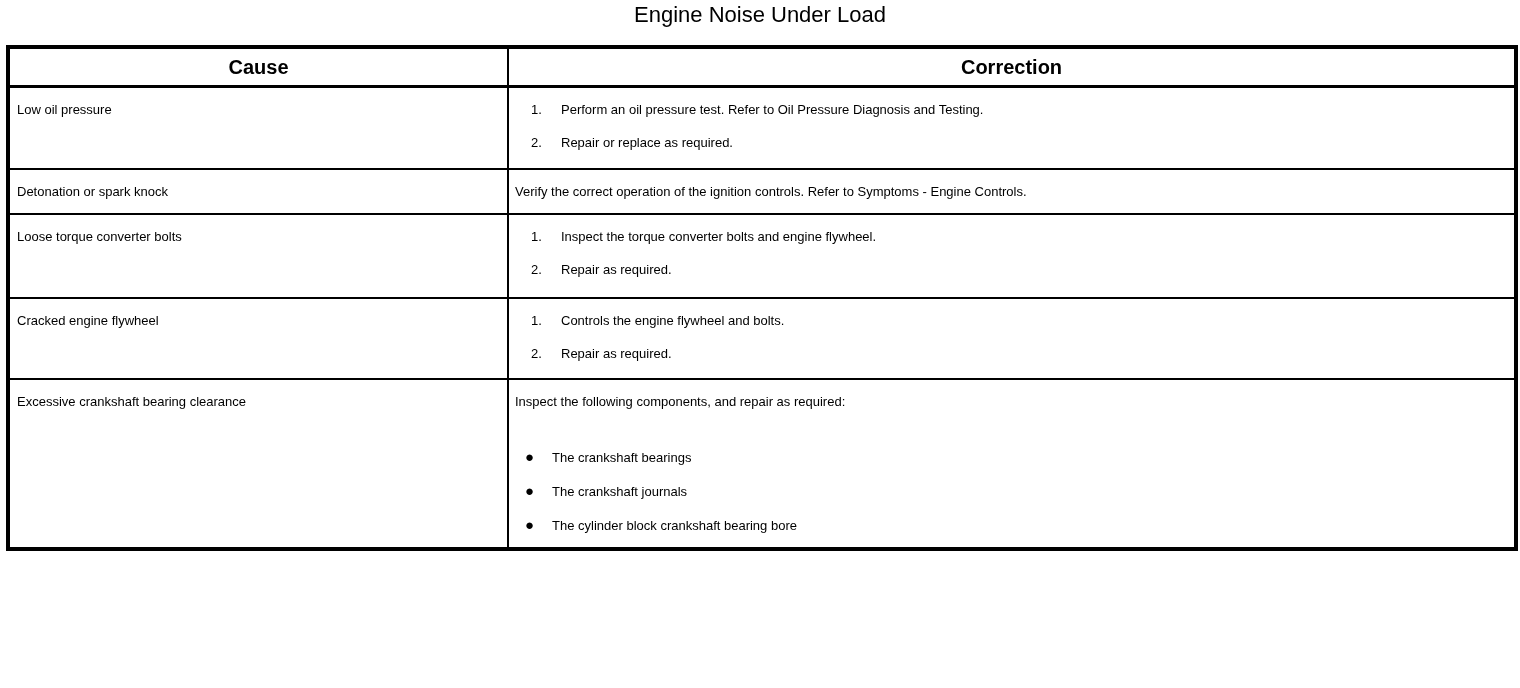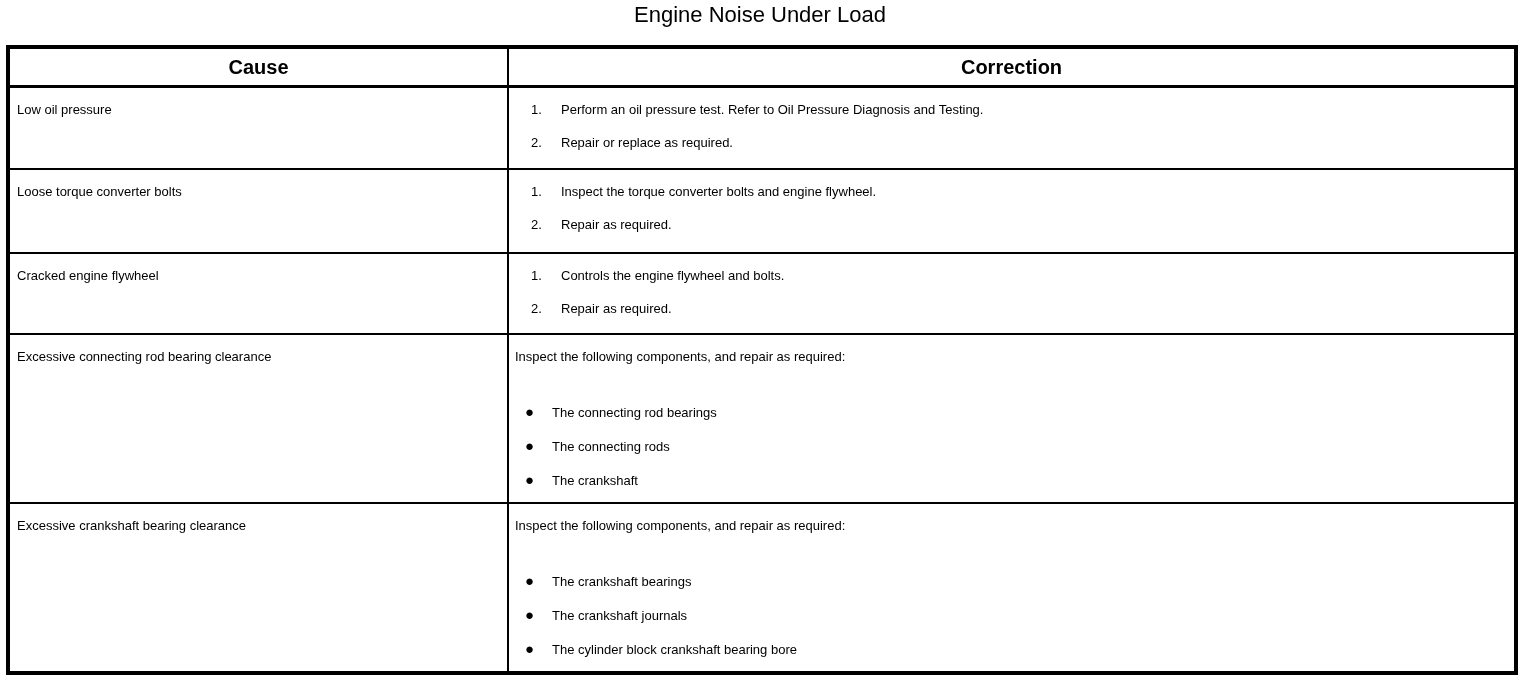--- a/index.html
+++ b/index.html
@@ -104,49 +104,44 @@
   <tbody>
     <tr class="row-1">
       <td class="cause-cell">Low oil pressure</td>
       <td class="correction-cell">
         <ol class="steps">
           <li>Perform an oil pressure test. Refer to Oil Pressure Diagnosis and Testing.</li>
           <li>Repair or replace as required.</li>
         </ol>
       </td>
     </tr>
+    <tr class="row-2">
+      <td class="cause-cell">Detonation or spark knock</td>
+      <td class="correction-cell">
+        <div class="plain-text">Verify the correct operation of the ignition controls. Refer to Symptoms - Engine Controls.</div>
+      </td>
+    </tr>
     <tr class="row-3">
       <td class="cause-cell">Loose torque converter bolts</td>
       <td class="correction-cell">
         <ol class="steps">
           <li>Inspect the torque converter bolts and engine flywheel.</li>
           <li>Repair as required.</li>
         </ol>
       </td>
     </tr>
     <tr class="row-4">
       <td class="cause-cell">Cracked engine flywheel</td>
       <td class="correction-cell">
         <ol class="steps">
           <li>Controls the engine flywheel and bolts.</li>
           <li>Repair as required.</li>
         </ol>
       </td>
     </tr>
-    <tr class="row-5">
-      <td class="cause-cell">Excessive connecting rod bearing clearance</td>
-      <td class="correction-cell">
-        <div class="intro-line">Inspect the following components, and repair as required:</div>
-        <ul class="bullets">
-          <li>The connecting rod bearings</li>
-          <li>The connecting rods</li>
-          <li>The crankshaft</li>
-        </ul>
-      </td>
-    </tr>
     <tr class="row-6">
       <td class="cause-cell">Excessive crankshaft bearing clearance</td>
       <td class="correction-cell">
         <div class="intro-line">Inspect the following components, and repair as required:</div>
         <ul class="bullets">
           <li>The crankshaft bearings</li>
           <li>The crankshaft journals</li>
           <li>The cylinder block crankshaft bearing bore</li>
         </ul>
       </td>

